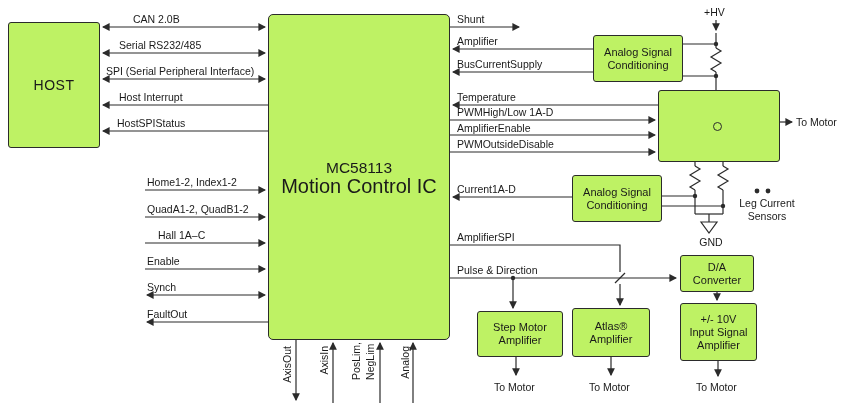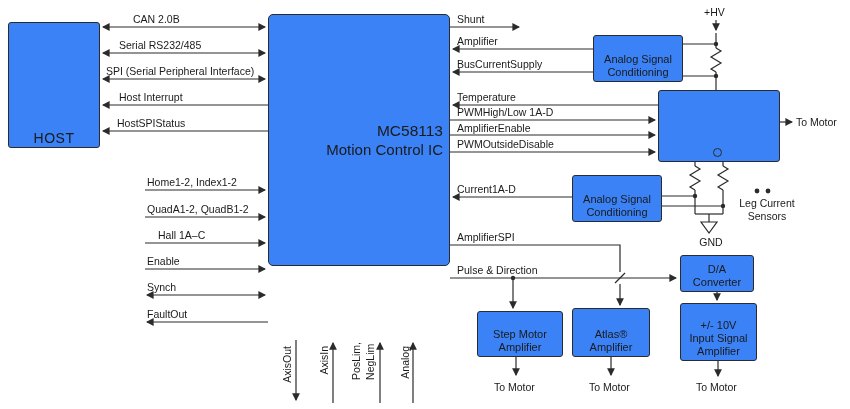--- a/index.html
+++ b/index.html
@@ -5,28 +5,28 @@
   html,body{margin:0;padding:0;background:#fff;}
   .canvas{
     position:relative;width:850px;height:409px;background:#ffffff;overflow:hidden;
     font-family:"Liberation Sans",sans-serif;color:#1a1a1a;
   }
   svg.wires{position:absolute;left:0;top:0;}
   .lbl{
     position:absolute;font-size:10.5px;line-height:12px;white-space:nowrap;color:#1a1a1a;
   }
   .box{
-    position:absolute;border:1.4px solid #2b2b2b;background:#3b82f6;border-radius:3px;
-    display:flex;align-items:flex-end;justify-content:center;text-align:center;
+    position:absolute;border:1.4px solid #2b2b2b;background:#bef264;border-radius:3px;
+    display:flex;align-items:center;justify-content:center;text-align:center;
     font-size:11px;line-height:13px;box-sizing:border-box;padding:2px 6px;
   }
   .host-box{font-size:14px;letter-spacing:.5px;border-radius:3px;}
   .ic-box{flex-direction:column;border-radius:5px;}
   .ic-name{font-size:15.5px;line-height:19px;}
-  .ic-subtitle{font-size:15px;line-height:19px;}
+  .ic-subtitle{font-size:20px;line-height:19px;}
   .term-circle{
     display:inline-block;width:7px;height:7px;border:1.2px solid #2b2b2b;border-radius:50%;
     margin-right:3px;vertical-align:-1px;
   }
   .vpair{position:absolute;display:flex;gap:1px;}
   .vcol{
     writing-mode:vertical-rl;transform:rotate(180deg);
     font-size:10.5px;line-height:13px;white-space:nowrap;color:#1a1a1a;
   }
   .vlbl{position:absolute;}
@@ -110,21 +110,21 @@
       <circle cx="723" cy="206" r="2.2"></circle>
       <circle cx="757" cy="191" r="2.4"></circle>
       <circle cx="768" cy="191" r="2.4"></circle>
     </g>
   </svg>
 
   <div class="box host-box" style="left:8px; top:22px; width:92px; height:126px;">
     <span>HOST</span>
   </div>
 
-  <div class="box ic-box" style="left:268px; top:14px; width:182px; height:252px;">
+  <div class="box ic-box" style="left:268px; top:14px; width:182px; height:326px;">
     <span class="ic-name">MC58113</span>
     <span class="ic-subtitle">Motion Control IC</span>
   </div>
 
   <div class="box" style="left:593px; top:35px; width:90px; height:47px;">
     <span class="multiline">Analog Signal Conditioning</span>
   </div>
 
   <div class="box" style="left:658px; top:90px; width:122px; height:72px; padding:2px 9px;">
     <span class="multiline"><span class="term-circle"></span></span>

